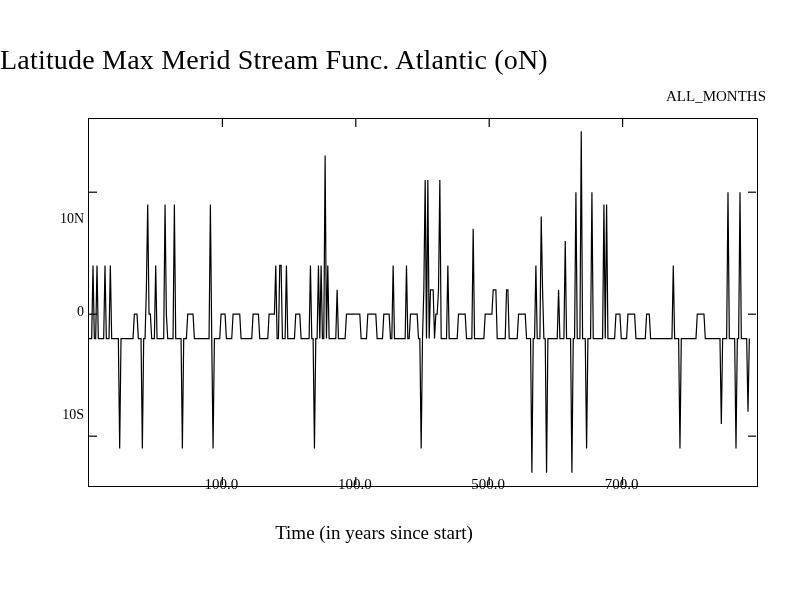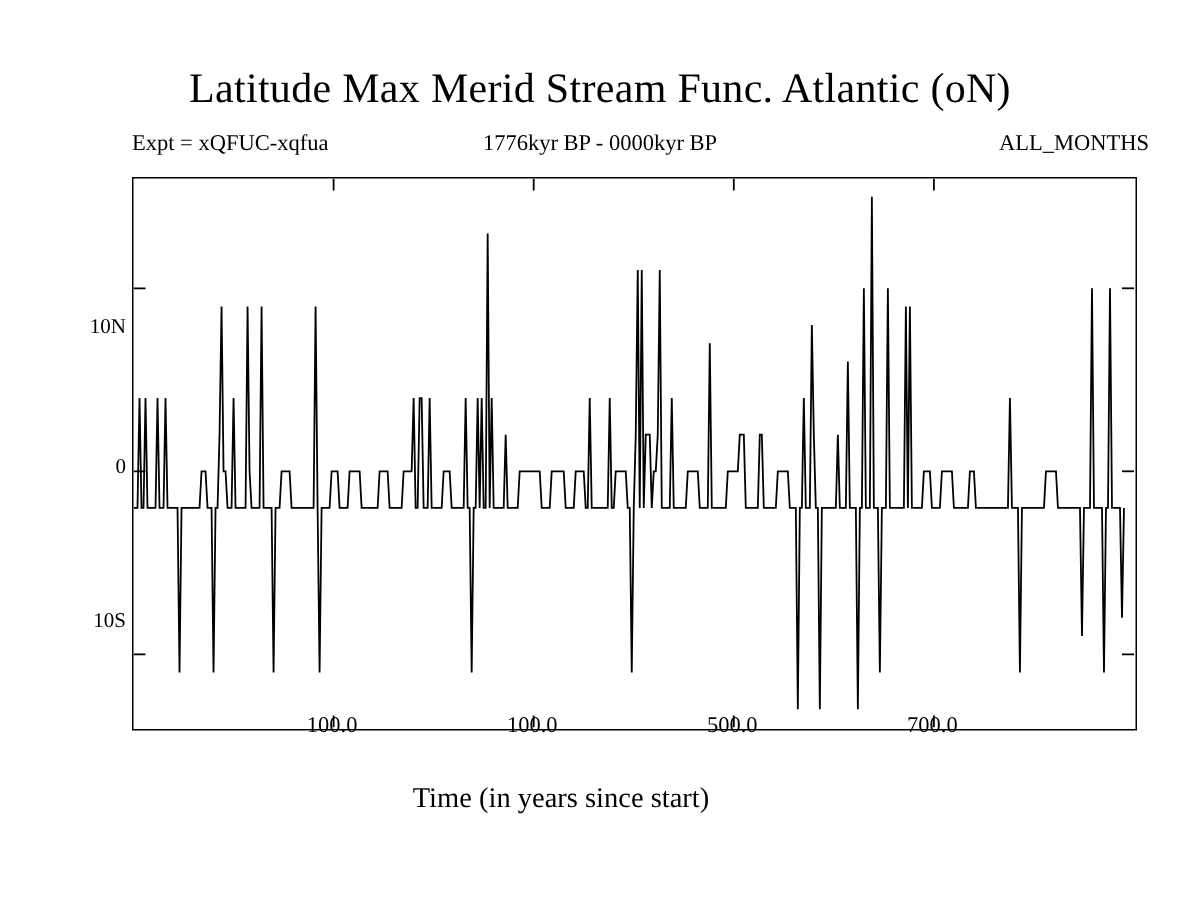--- a/index.html
+++ b/index.html
@@ -17,21 +17,20 @@
   #page {
     position: relative;
     width: 800px;
     height: 600px;
   }
   .title {
     position: absolute;
     left: 0;
     top: 44px;
     width: 800px;
-    text-align: center;
     font-size: 28px;
     font-family: "Liberation Serif", serif;
     letter-spacing: 0.2px;
   }
   .subhead {
     position: absolute;
     top: 88px;
     font-size: 15px;
     font-family: "Liberation Serif", serif;
   }
@@ -81,22 +80,20 @@
     font-family: "Liberation Serif", serif;
   }
 </style>
 </head>
 <body>
 
 <div id="page">
 
   <div class="title">Latitude Max Merid Stream Func. Atlantic (oN)</div>
 
-  <div class="subhead subhead-left">Expt = xQFUC-xqfua</div>
-  <div class="subhead subhead-mid">1776kyr BP - 0000kyr BP</div>
   <div class="subhead subhead-right">ALL_MONTHS</div>
 
   <div id="plot-area">
     <svg id="plot-svg" width="667" height="366" viewBox="0 0 667 366">
       <polyline id="series-path" fill="none" stroke="#000000" stroke-width="1.2" points="0.00,219.60 1.33,219.60 2.67,219.60 4.00,146.40 5.34,219.60 6.67,219.60 8.00,146.40 9.34,219.60 10.67,219.60 12.01,219.60 13.34,219.60 14.67,219.60 16.01,146.40 17.34,219.60 18.68,219.60 20.01,219.60 21.34,146.40 22.68,219.60 24.01,219.60 25.35,219.60 26.68,219.60 28.01,219.60 29.35,219.60 30.68,329.40 32.02,219.60 33.35,219.60 34.68,219.60 36.02,219.60 37.35,219.60 38.69,219.60 40.02,219.60 41.35,219.60 42.69,219.60 44.02,219.60 45.36,195.20 46.69,195.20 48.02,195.20 49.36,219.60 50.69,219.60 52.03,219.60 53.36,329.40 54.69,219.60 56.03,219.60 57.36,170.80 58.70,85.40 60.03,195.20 61.36,195.20 62.70,219.60 64.03,219.60 65.37,219.60 66.70,146.40 68.03,219.60 69.37,219.60 70.70,219.60 72.04,219.60 73.37,219.60 74.70,219.60 76.04,85.40 77.37,195.20 78.71,219.60 80.04,219.60 81.37,219.60 82.71,219.60 84.04,219.60 85.38,85.40 86.71,219.60 88.04,219.60 89.38,219.60 90.71,219.60 92.05,219.60 93.38,329.40 94.71,219.60 96.05,219.60 97.38,219.60 98.72,195.20 100.05,195.20 101.38,195.20 102.72,195.20 104.05,195.20 105.39,219.60 106.72,219.60 108.05,219.60 109.39,219.60 110.72,219.60 112.06,219.60 113.39,219.60 114.72,219.60 116.06,219.60 117.39,219.60 118.73,219.60 120.06,219.60 121.39,85.40 122.73,219.60 124.06,329.40 125.40,219.60 126.73,219.60 128.06,219.60 129.40,219.60 130.73,219.60 132.07,195.20 133.40,195.20 134.73,195.20 136.07,195.20 137.40,219.60 138.74,219.60 140.07,219.60 141.40,219.60 142.74,219.60 144.07,195.20 145.41,195.20 146.74,195.20 148.07,195.20 149.41,195.20 150.74,195.20 152.08,219.60 153.41,219.60 154.74,219.60 156.08,219.60 157.41,219.60 158.75,219.60 160.08,219.60 161.41,219.60 162.75,219.60 164.08,195.20 165.42,195.20 166.75,195.20 168.08,195.20 169.42,195.20 170.75,219.60 172.09,219.60 173.42,219.60 174.75,219.60 176.09,219.60 177.42,219.60 178.76,219.60 180.09,195.20 181.42,195.20 182.76,195.20 184.09,195.20 185.43,195.20 186.76,146.40 188.09,219.60 189.43,219.60 190.76,146.40 192.10,146.40 193.43,219.60 194.76,219.60 196.10,219.60 197.43,146.40 198.77,219.60 200.10,219.60 201.43,219.60 202.77,219.60 204.10,219.60 205.44,219.60 206.77,195.20 208.10,195.20 209.44,195.20 210.77,195.20 212.11,219.60 213.44,219.60 214.77,219.60 216.11,219.60 217.44,219.60 218.78,219.60 220.11,219.60 221.44,146.40 222.78,219.60 224.11,219.60 225.45,329.40 226.78,219.60 228.11,219.60 229.45,146.40 230.78,219.60 232.12,146.40 233.45,219.60 234.78,219.60 236.12,36.60 237.45,219.60 238.79,146.40 240.12,219.60 241.45,219.60 242.79,219.60 244.12,219.60 245.46,219.60 246.79,219.60 248.12,170.80 249.46,219.60 250.79,219.60 252.13,219.60 253.46,219.60 254.79,219.60 256.13,219.60 257.46,195.20 258.80,195.20 260.13,195.20 261.46,195.20 262.80,195.20 264.13,195.20 265.47,195.20 266.80,195.20 268.13,195.20 269.47,195.20 270.80,195.20 272.14,219.60 273.47,219.60 274.80,219.60 276.14,219.60 277.47,219.60 278.81,195.20 280.14,195.20 281.47,195.20 282.81,195.20 284.14,195.20 285.48,195.20 286.81,195.20 288.14,219.60 289.48,219.60 290.81,219.60 292.15,219.60 293.48,219.60 294.81,195.20 296.15,195.20 297.48,195.20 298.82,195.20 300.15,195.20 301.48,219.60 302.82,219.60 304.15,146.40 305.49,219.60 306.82,219.60 308.15,219.60 309.49,219.60 310.82,219.60 312.16,219.60 313.49,219.60 314.82,219.60 316.16,219.60 317.49,146.40 318.83,219.60 320.16,219.60 321.49,195.20 322.83,195.20 324.16,195.20 325.50,195.20 326.83,195.20 328.16,195.20 329.50,219.60 330.83,219.60 332.17,329.40 333.50,219.60 334.83,170.80 336.17,61.00 337.50,219.60 338.84,61.00 340.17,219.60 341.50,170.80 342.84,170.80 344.17,170.80 345.51,219.60 346.84,195.20 348.17,195.20 349.51,170.80 350.84,61.00 352.18,219.60 353.51,219.60 354.84,219.60 356.18,219.60 357.51,219.60 358.85,146.40 360.18,219.60 361.51,219.60 362.85,219.60 364.18,219.60 365.52,219.60 366.85,219.60 368.18,219.60 369.52,195.20 370.85,195.20 372.19,195.20 373.52,195.20 374.85,195.20 376.19,195.20 377.52,219.60 378.86,219.60 380.19,219.60 381.52,219.60 382.86,219.60 384.19,109.80 385.53,219.60 386.86,219.60 388.19,219.60 389.53,219.60 390.86,219.60 392.20,219.60 393.53,219.60 394.86,219.60 396.20,195.20 397.53,195.20 398.87,195.20 400.20,195.20 401.53,195.20 402.87,195.20 404.20,170.80 405.54,170.80 406.87,170.80 408.20,219.60 409.54,219.60 410.87,219.60 412.21,219.60 413.54,219.60 414.87,219.60 416.21,219.60 417.54,170.80 418.88,170.80 420.21,219.60 421.54,219.60 422.88,219.60 424.21,219.60 425.55,219.60 426.88,219.60 428.21,219.60 429.55,195.20 430.88,195.20 432.22,195.20 433.55,195.20 434.88,195.20 436.22,195.20 437.55,219.60 438.89,219.60 440.22,219.60 441.55,219.60 442.89,353.80 444.22,219.60 445.56,219.60 446.89,146.40 448.22,219.60 449.56,219.60 450.89,219.60 452.23,97.60 453.56,170.80 454.89,219.60 456.23,219.60 457.56,353.80 458.90,219.60 460.23,219.60 461.56,219.60 462.90,219.60 464.23,219.60 465.57,219.60 466.90,219.60 468.23,219.60 469.57,170.80 470.90,219.60 472.24,219.60 473.57,219.60 474.90,219.60 476.24,122.00 477.57,219.60 478.91,219.60 480.24,219.60 481.57,219.60 482.91,353.80 484.24,219.60 485.58,219.60 486.91,73.20 488.24,219.60 489.58,219.60 490.91,219.60 492.25,12.20 493.58,219.60 494.91,219.60 496.25,219.60 497.58,329.40 498.92,219.60 500.25,219.60 501.58,219.60 502.92,73.20 504.25,219.60 505.59,219.60 506.92,219.60 508.25,219.60 509.59,219.60 510.92,219.60 512.26,219.60 513.59,219.60 514.92,85.40 516.26,219.60 517.59,85.40 518.93,219.60 520.26,219.60 521.59,219.60 522.93,219.60 524.26,219.60 525.60,219.60 526.93,195.20 528.26,195.20 529.60,195.20 530.93,195.20 532.27,219.60 533.60,219.60 534.93,219.60 536.27,219.60 537.60,219.60 538.94,195.20 540.27,195.20 541.60,195.20 542.94,195.20 544.27,195.20 545.61,195.20 546.94,219.60 548.27,219.60 549.61,219.60 550.94,219.60 552.28,219.60 553.61,219.60 554.94,219.60 556.28,219.60 557.61,195.20 558.95,195.20 560.28,195.20 561.61,219.60 562.95,219.60 564.28,219.60 565.62,219.60 566.95,219.60 568.28,219.60 569.62,219.60 570.95,219.60 572.29,219.60 573.62,219.60 574.95,219.60 576.29,219.60 577.62,219.60 578.96,219.60 580.29,219.60 581.62,219.60 582.96,219.60 584.29,146.40 585.63,219.60 586.96,219.60 588.29,219.60 589.63,219.60 590.96,329.40 592.30,219.60 593.63,219.60 594.96,219.60 596.30,219.60 597.63,219.60 598.97,219.60 600.30,219.60 601.63,219.60 602.97,219.60 604.30,219.60 605.64,219.60 606.97,219.60 608.30,195.20 609.64,195.20 610.97,195.20 612.31,195.20 613.64,195.20 614.97,195.20 616.31,219.60 617.64,219.60 618.98,219.60 620.31,219.60 621.64,219.60 622.98,219.60 624.31,219.60 625.65,219.60 626.98,219.60 628.31,219.60 629.65,219.60 630.98,219.60 632.32,305.00 633.65,219.60 634.98,219.60 636.32,219.60 637.65,219.60 638.99,73.20 640.32,219.60 641.65,219.60 642.99,219.60 644.32,219.60 645.66,219.60 646.99,329.40 648.32,219.60 649.66,219.60 650.99,73.20 652.33,219.60 653.66,219.60 654.99,219.60 656.33,219.60 657.66,219.60 659.00,292.80 660.33,219.60"></polyline>
       <g id="tick-marks" stroke="#000000" stroke-width="1.2">
           <line x1="133.4" x2="133.4" y1="366" y2="358"></line>
           <line x1="133.4" x2="133.4" y1="0" y2="8"></line>
           <line x1="266.8" x2="266.8" y1="366" y2="358"></line>
           <line x1="266.8" x2="266.8" y1="0" y2="8"></line>

